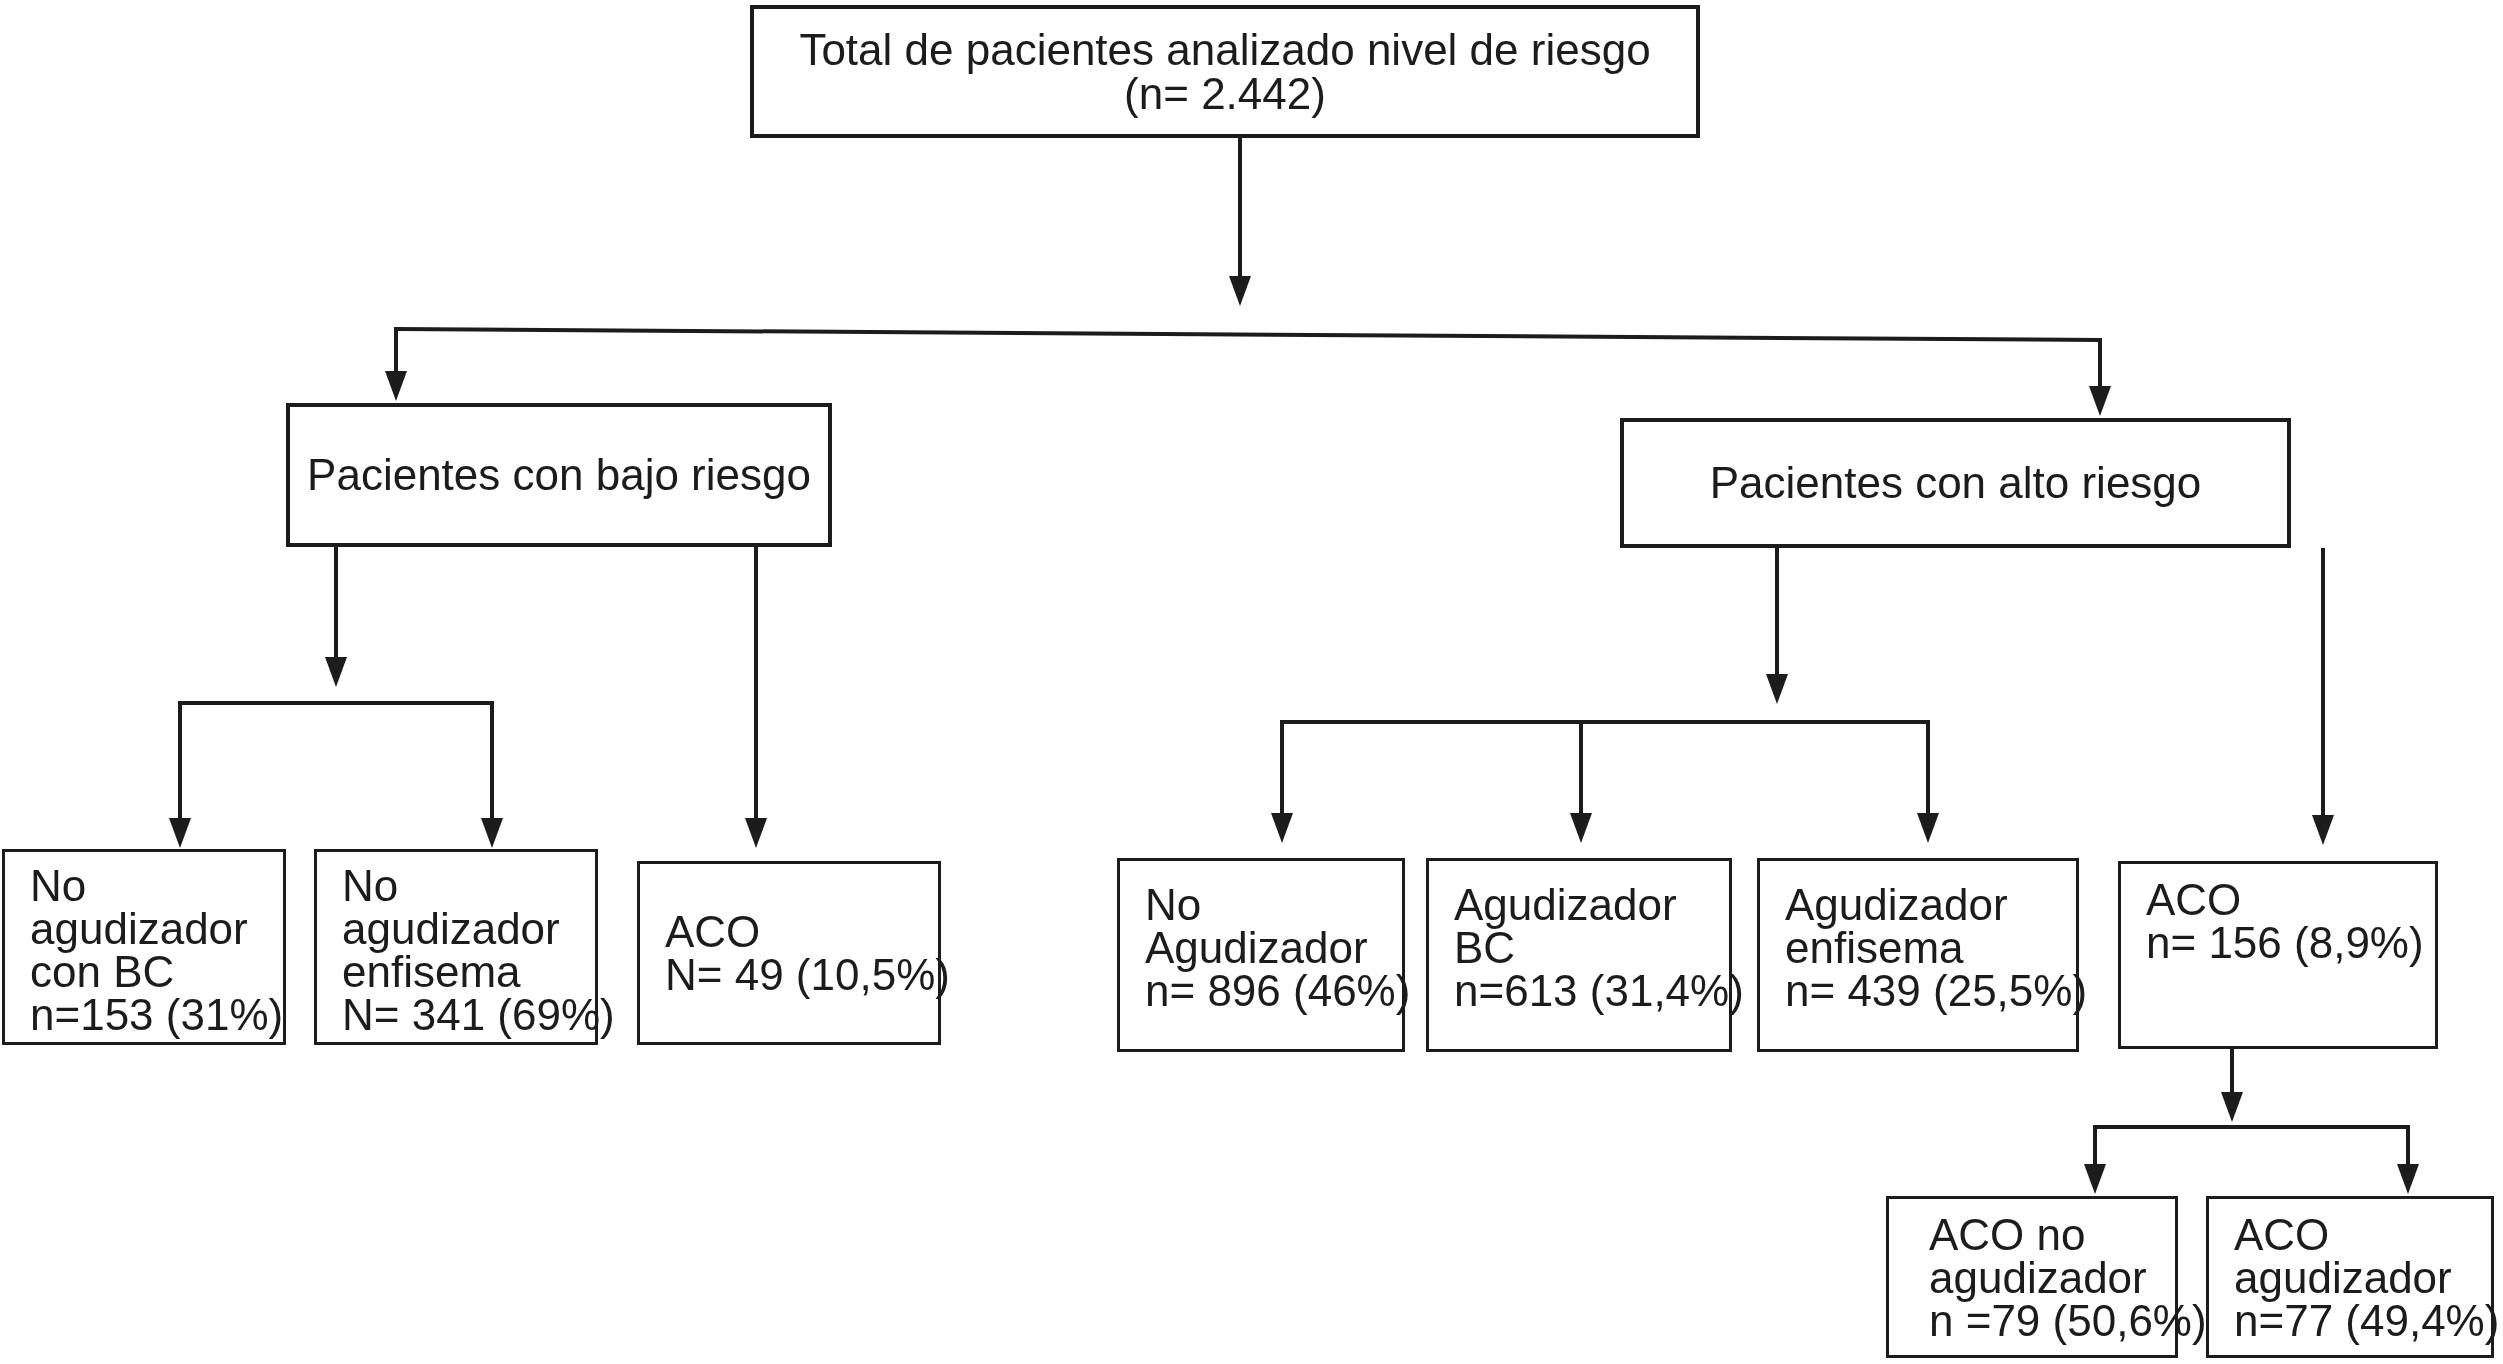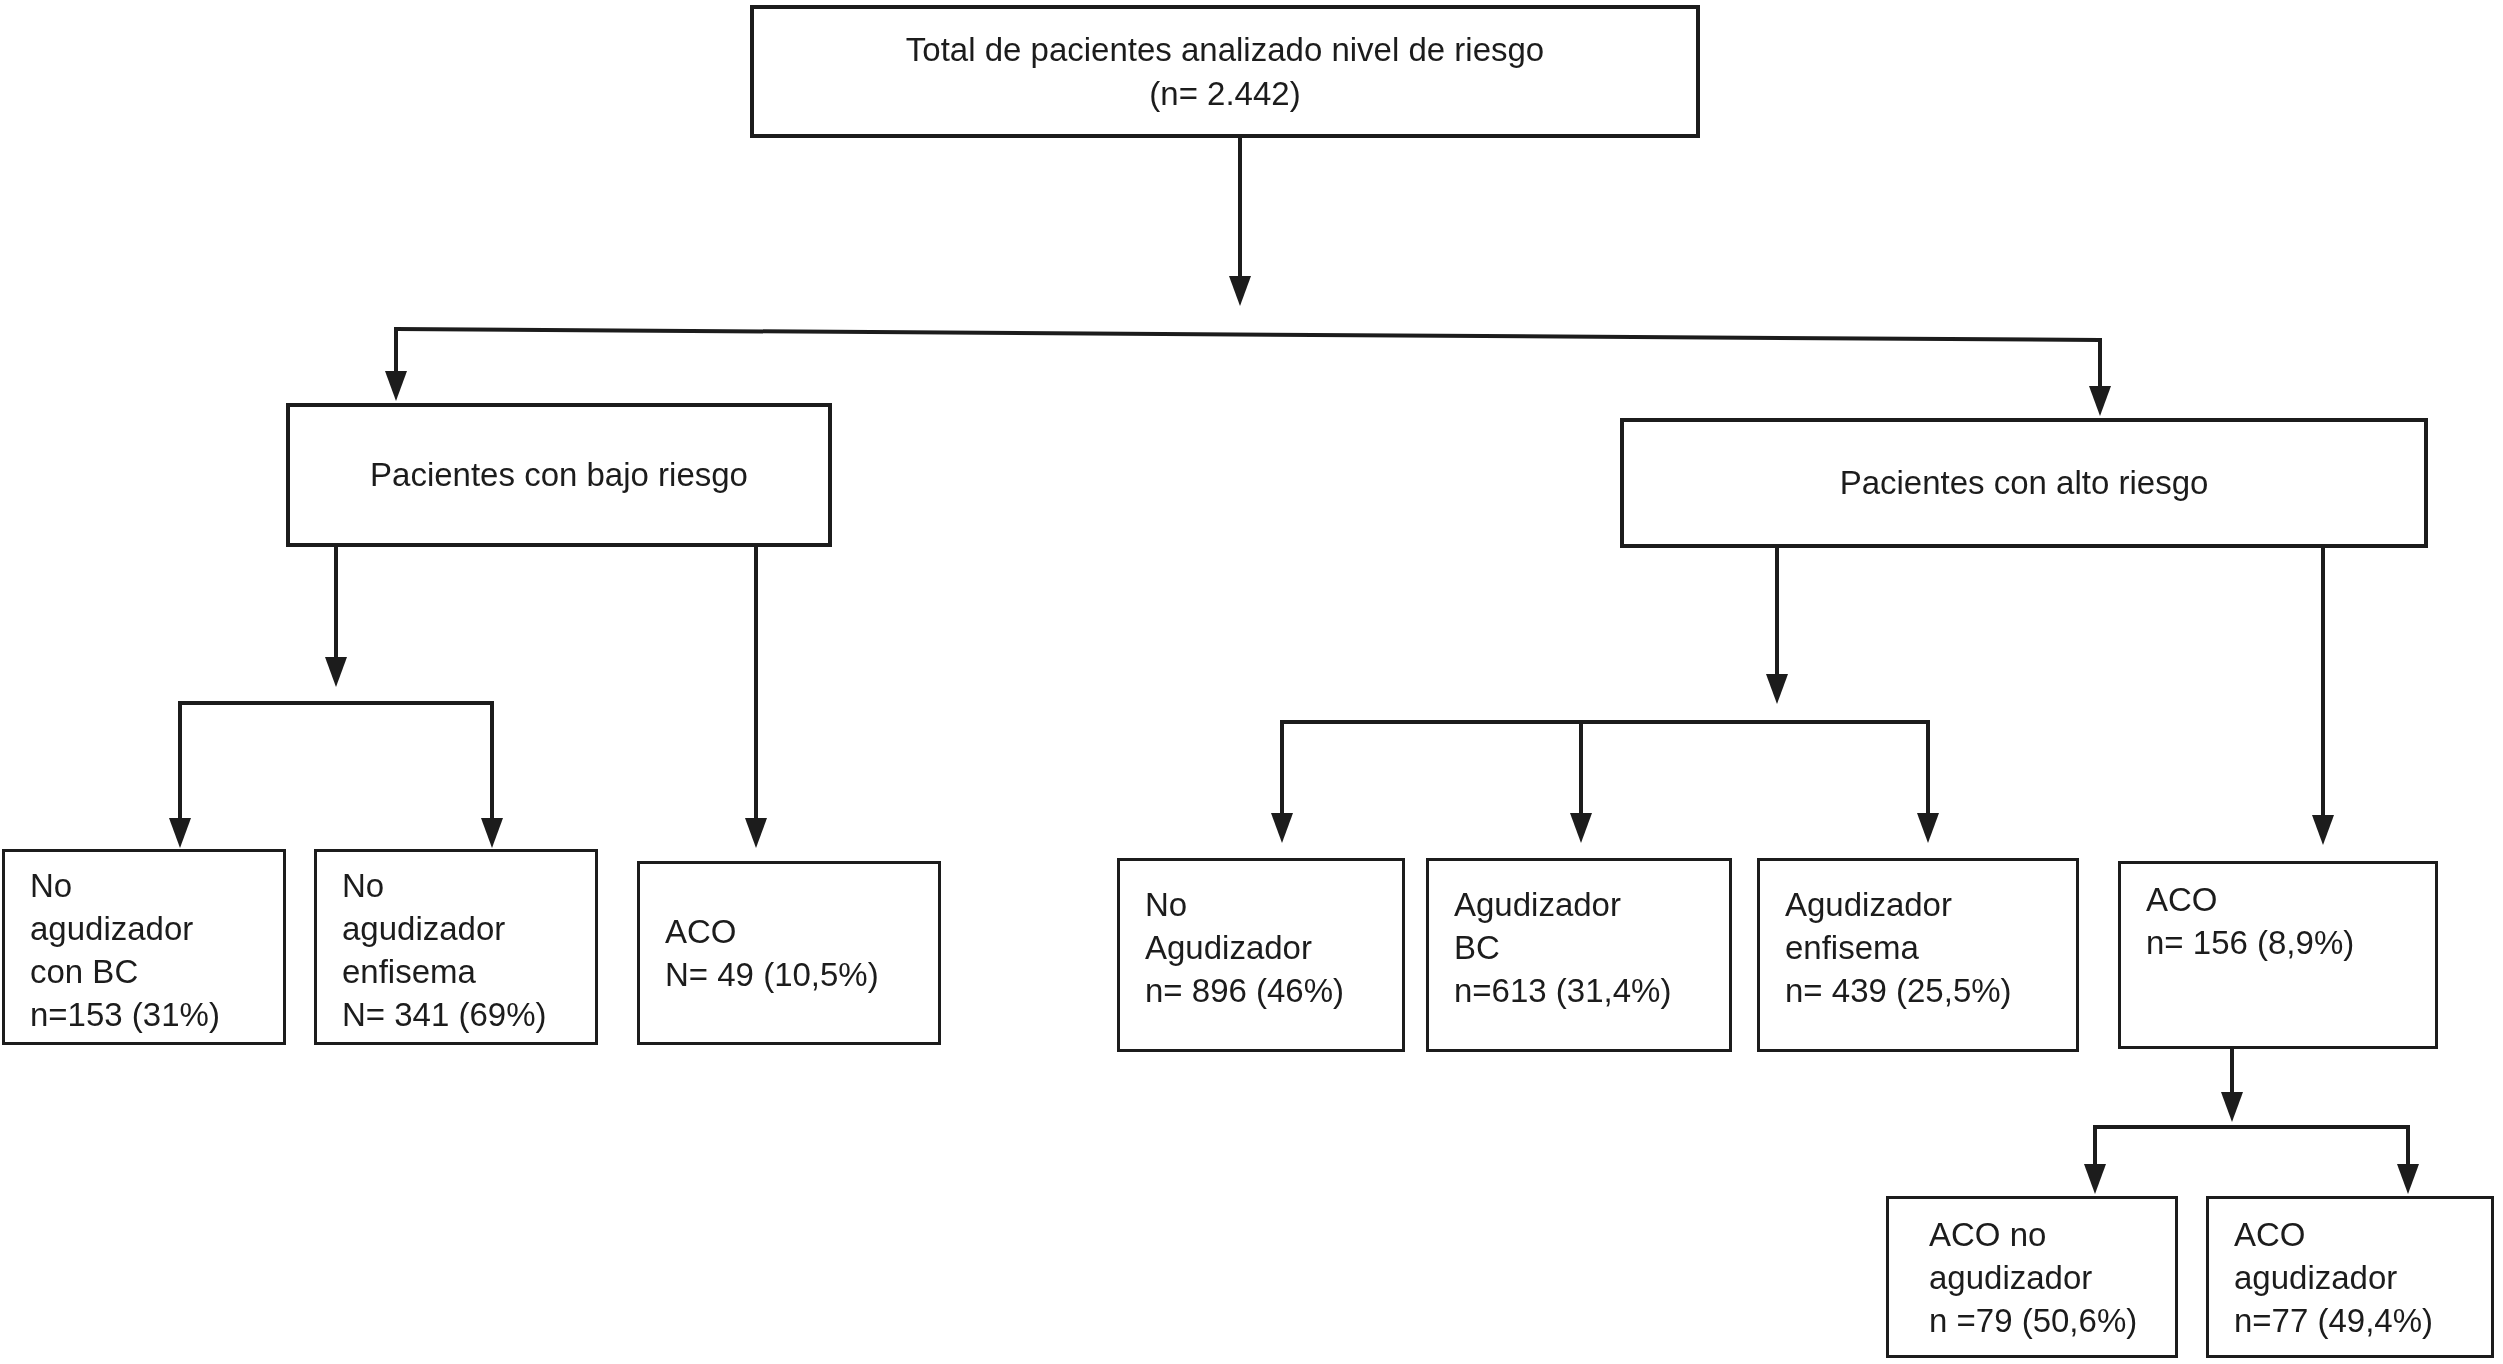--- a/index.html
+++ b/index.html
@@ -21,21 +21,21 @@
     left: 0;
     top: 0;
     width: 2503px;
     height: 1364px;
   }
   .node {
     position: absolute;
     box-sizing: border-box;
     background: #ffffff;
     border: 3px solid #1c1c1c;
-    font-size: 33px;
+    font-size: 44px;
     line-height: 43px;
     white-space: nowrap;
   }
   .branch {
     border-width: 4px;
     display: flex;
     flex-direction: column;
     justify-content: center;
     text-align: center;
     line-height: 44px;
@@ -103,21 +103,21 @@
   </svg>
 
   <div class="node branch" style="left:750px; top:5px; width:950px; height:133px;">
     <div>Total de pacientes analizado nivel de riesgo</div>
     <div>(n= 2.442)</div>
   </div>
 
   <div class="node branch" style="left:286px; top:403px; width:546px; height:144px;">
     <div>Pacientes con bajo riesgo</div>
   </div>
-  <div class="node branch" style="left:1620px; top:418px; width:808px; height:130px;">
+  <div class="node branch" style="left:1620px; top:418px; width:671px; height:130px;">
     <div>Pacientes con alto riesgo</div>
   </div>
 
   <div class="node leaf" style="left:2px; top:849px; width:284px; height:196px;">
     <div>No</div>
     <div>agudizador</div>
     <div>con BC</div>
     <div>n=153 (31%)</div>
   </div>
   <div class="node leaf" style="left:314px; top:849px; width:284px; height:196px;">

